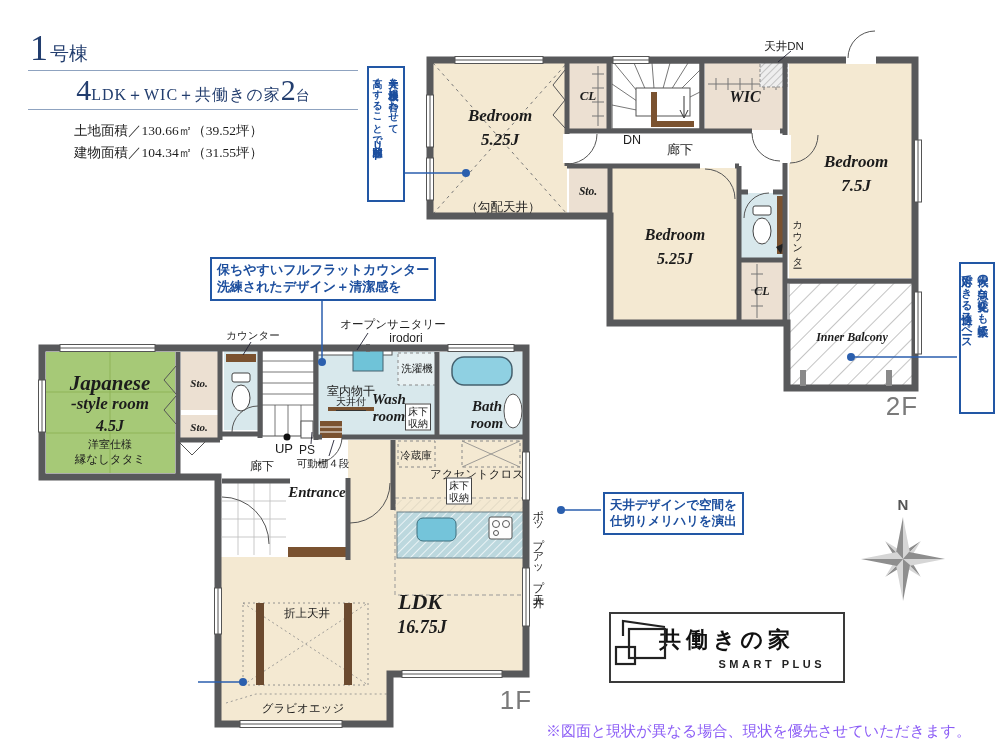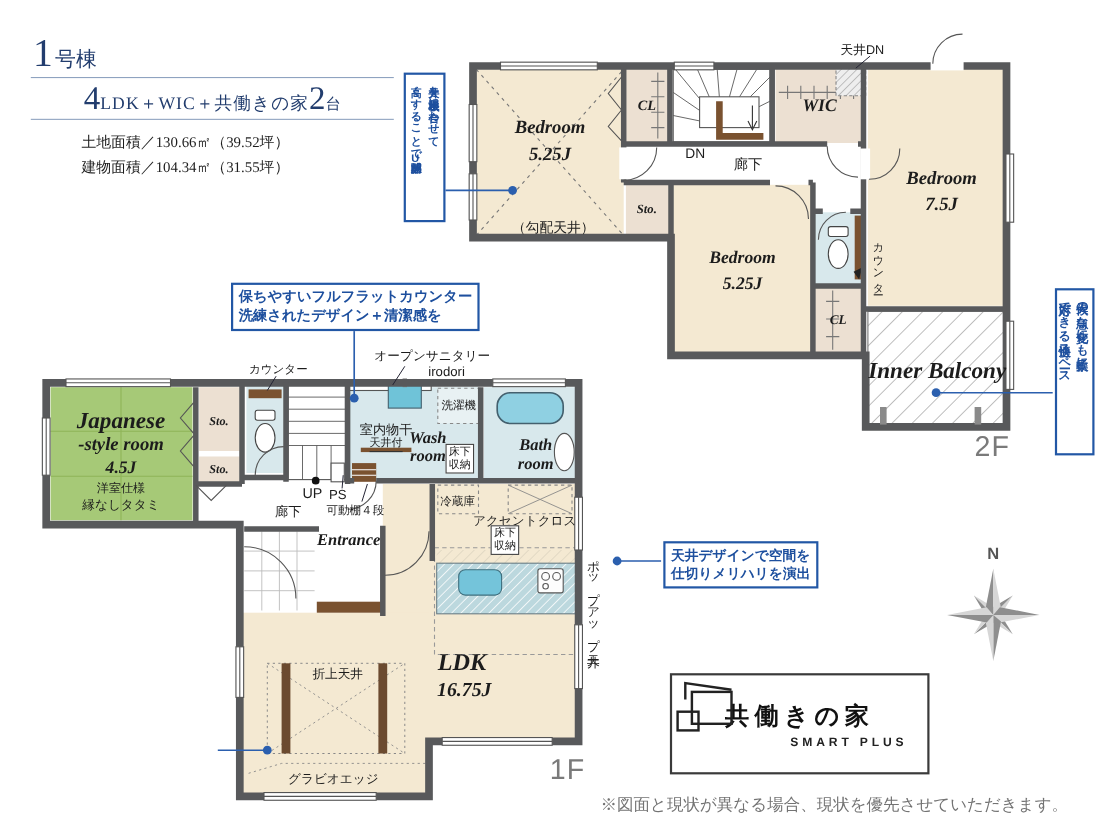--- a/index.html
+++ b/index.html
@@ -25,27 +25,27 @@
   .flabel{color:#7a7a7a;font-size:26px;letter-spacing:1px;}
   .boxed{border:1px solid #444;background:#fff;padding:1px 2px;white-space:pre-line;
          text-align:center;line-height:1.15;}
   .ul{border-bottom:1px solid #333;padding-bottom:1px;}
   
   .ann{position:absolute;border:2px solid #2257a5;color:#1d4f9e;background:#fff;
        font-weight:bold;font-family:"Liberation Sans",sans-serif;box-sizing:border-box;}
   .ann-h{padding:3px 5px;line-height:1.3;}
   .ann-v{writing-mode:vertical-rl;text-orientation:upright;padding:3px 2px;line-height:16px;}
   
-  .logo{position:absolute;left:609px;top:612px;width:236px;height:92px;border:2px solid #3a3a3a;
+  .logo{position:absolute;left:609px;top:612px;width:236px;height:71px;border:2px solid #3a3a3a;
         box-sizing:border-box;display:flex;align-items:center;padding:6px 8px;}
   .logo-txt{flex:1;text-align:center;}
   .logo-name{font-size:22px;letter-spacing:5px;color:#111;font-weight:600;}
   .logo-sub{font-size:11px;letter-spacing:3.5px;font-weight:bold;color:#222;margin-top:3px;
             text-align:right;padding-right:10px;}
-  .footer{position:absolute;left:546px;top:722px;font-size:15px;color:#737373;}
+  .footer{position:absolute;left:546px;top:722px;font-size:15px;color:#8b5cf6;}
 </style>
 </head>
 <body>
 
 <div id="page">
 
 <svg width="1000" height="751" viewBox="0 0 1000 751">
   <defs>
     <pattern id="hb" width="13" height="13" patternUnits="userSpaceOnUse" patternTransform="rotate(45)">
       <rect width="13" height="13" fill="#fff"></rect>
@@ -289,21 +289,21 @@
 <div class="lb jp" style="left:680px;top:150px;font-size:13px;">廊下</div>
 <div class="lb jp" style="left:784px;top:46px;font-size:11.5px;">天井DN</div>
 <div class="lb it" style="left:745px;top:97px;font-size:16px;">WIC</div>
 <div class="lb it" style="left:588px;top:191px;font-size:11.5px;">Sto.</div>
 <div class="lb it" style="left:675px;top:235px;font-size:16px;">Bedroom</div>
 <div class="lb it" style="left:675px;top:259px;font-size:16px;">5.25J</div>
 <div class="lb it" style="left:856px;top:162px;font-size:17px;">Bedroom</div>
 <div class="lb it" style="left:856px;top:186px;font-size:17px;">7.5J</div>
 <div class="lb jp vert" style="left:797px;top:238px;font-size:10px;">カウンター</div>
 <div class="lb it" style="left:762px;top:291px;font-size:12px;">CL</div>
-<div class="lb it" style="left:852px;top:337px;font-size:21px;text-align:center;">Inner Balcony</div>
+<div class="lb it" style="left:852px;top:337px;font-size:12px;text-align:center;">Inner Balcony</div>
 <div class="lb flabel" style="left:902px;top:406px;">2F</div>
 
 <div class="lb it" style="left:110px;top:383px;font-size:21px;">Japanese</div>
 <div class="lb it" style="left:110px;top:404px;font-size:17px;">-style room</div>
 <div class="lb it" style="left:110px;top:426px;font-size:16px;">4.5J</div>
 <div class="lb jp" style="left:110px;top:444px;font-size:11px;font-family:Liberation Mono, monospace;">洋室仕様</div>
 <div class="lb jp" style="left:110px;top:459px;font-size:11.5px;">縁なしタタミ</div>
 <div class="lb it" style="left:199px;top:383px;font-size:11px;">Sto.</div>
 <div class="lb it" style="left:199px;top:427px;font-size:11px;">Sto.</div>
 <div class="lb jp" style="left:253px;top:336px;font-size:10.5px;">カウンター</div>

